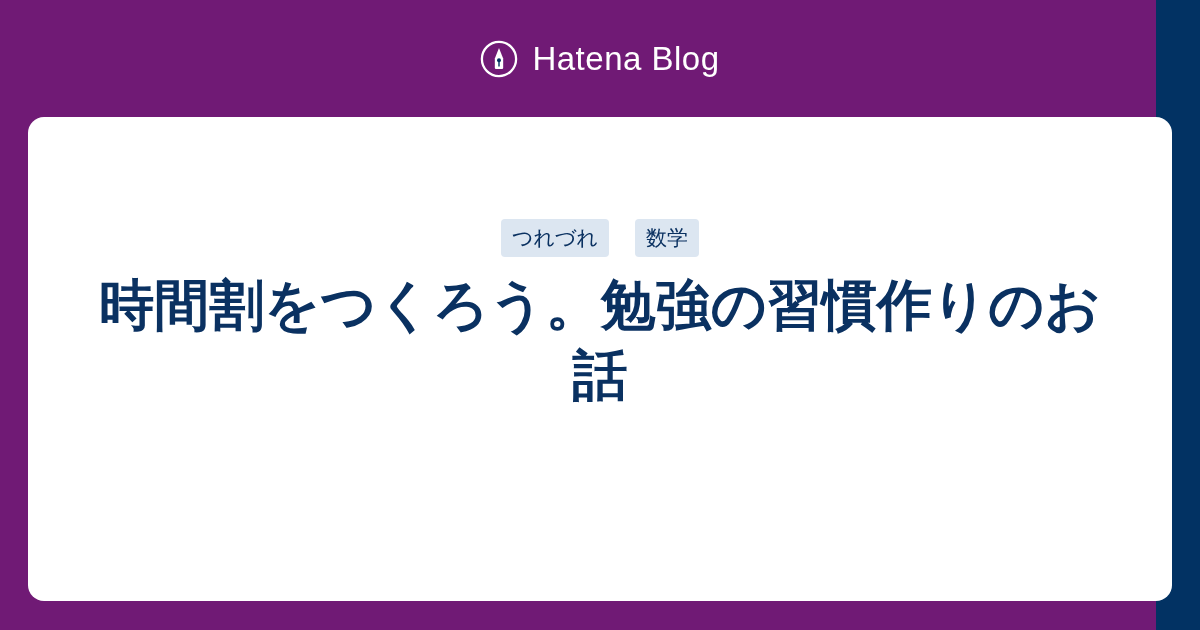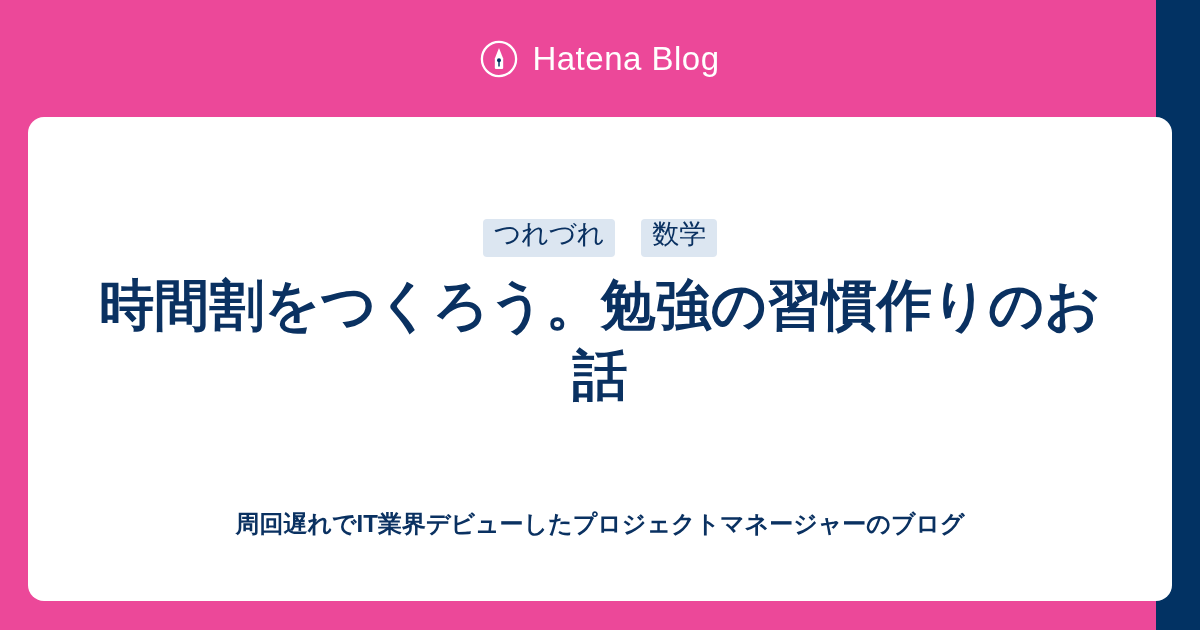--- a/index.html
+++ b/index.html
@@ -12,21 +12,21 @@
     overflow: hidden;
     background: #023263;
     font-family: "Liberation Sans", "DejaVu Sans", sans-serif;
     -webkit-font-smoothing: antialiased;
   }
 
   .ogp-root {
     position: relative;
     width: 1156px;
     height: 630px;
-    background: #ec4899;
+    background: #701a75;
   }
 
   
   .brand {
     position: absolute;
     left: 0;
     top: 0;
     width: 1200px;
     height: 117px;
     display: flex;
@@ -70,25 +70,25 @@
     margin-top: 103px;
     display: flex;
     align-items: center;
     justify-content: center;
     gap: 26px;
     height: 36px;
   }
   .tag {
     background: #dce6f1;
     color: #0a3161;
-    font-size: 27px;
+    font-size: 21px;
     line-height: 1;
     font-weight: 400;
     border-radius: 4px;
-    padding: 2px 11px 9px;
+    padding: 8px 11px 9px;
     white-space: nowrap;
     display: inline-block;
   }
 
   
   .entry-title {
     margin: 14px 0 0;
     padding: 0 52px;
     width: 100%;
     box-sizing: border-box;
@@ -135,17 +135,16 @@
 
   <div class="card">
 
     <div class="tag-row">
       <span class="tag">つれづれ</span>
       <span class="tag">数学</span>
     </div>
 
     <h1 class="entry-title">時間割をつくろう。勉強の習慣作りのお話</h1>
 
-    <div class="blog-title">周回遅れでIT業界デビューしたプロジェクトマネージャーのブログ</div>
 
   </div>
 
 </div>
 
 </body></html>

